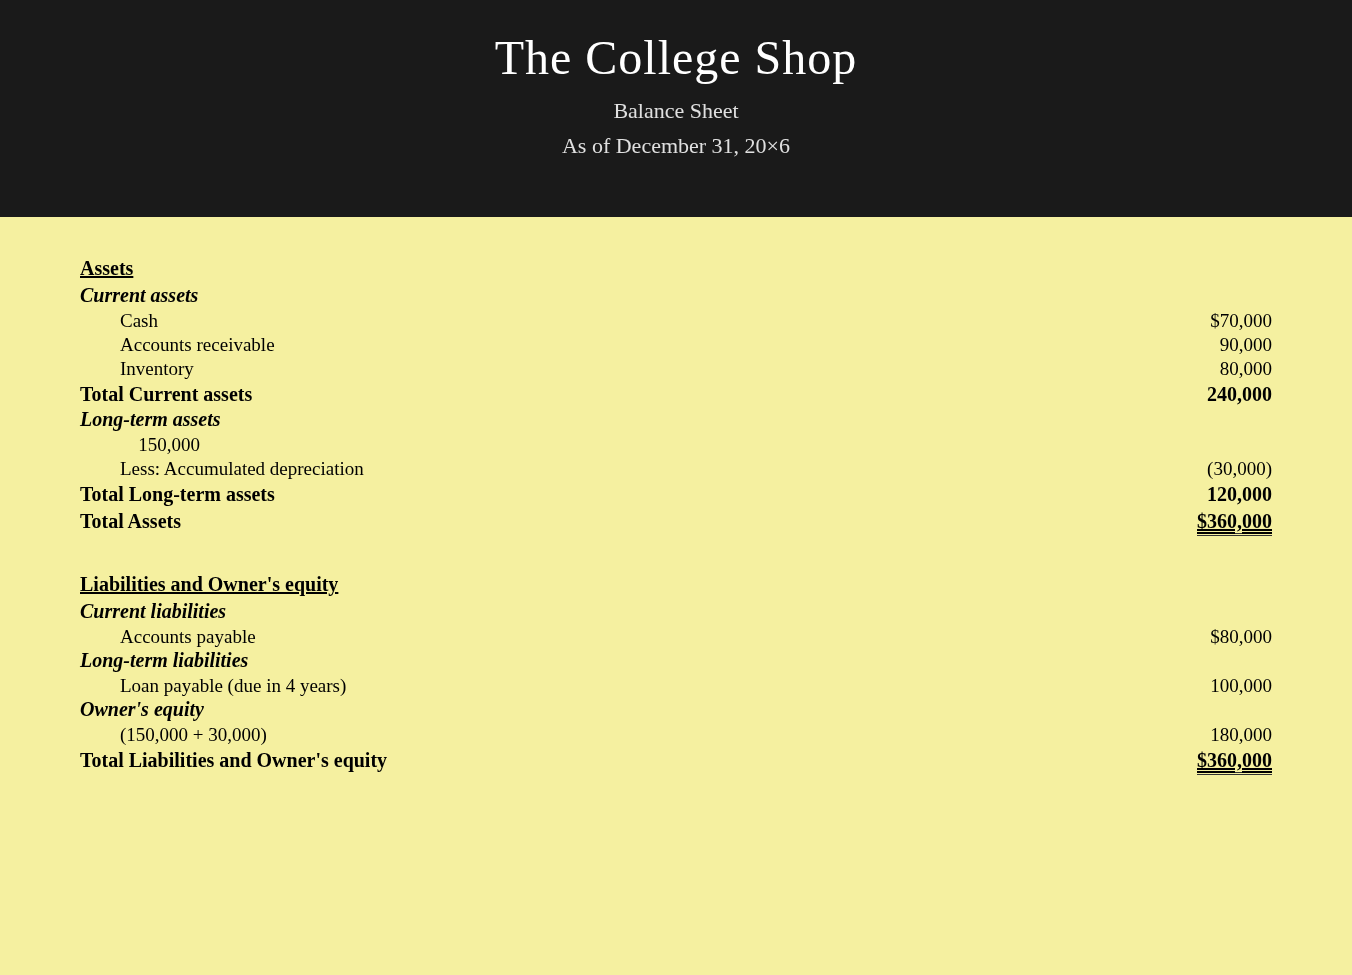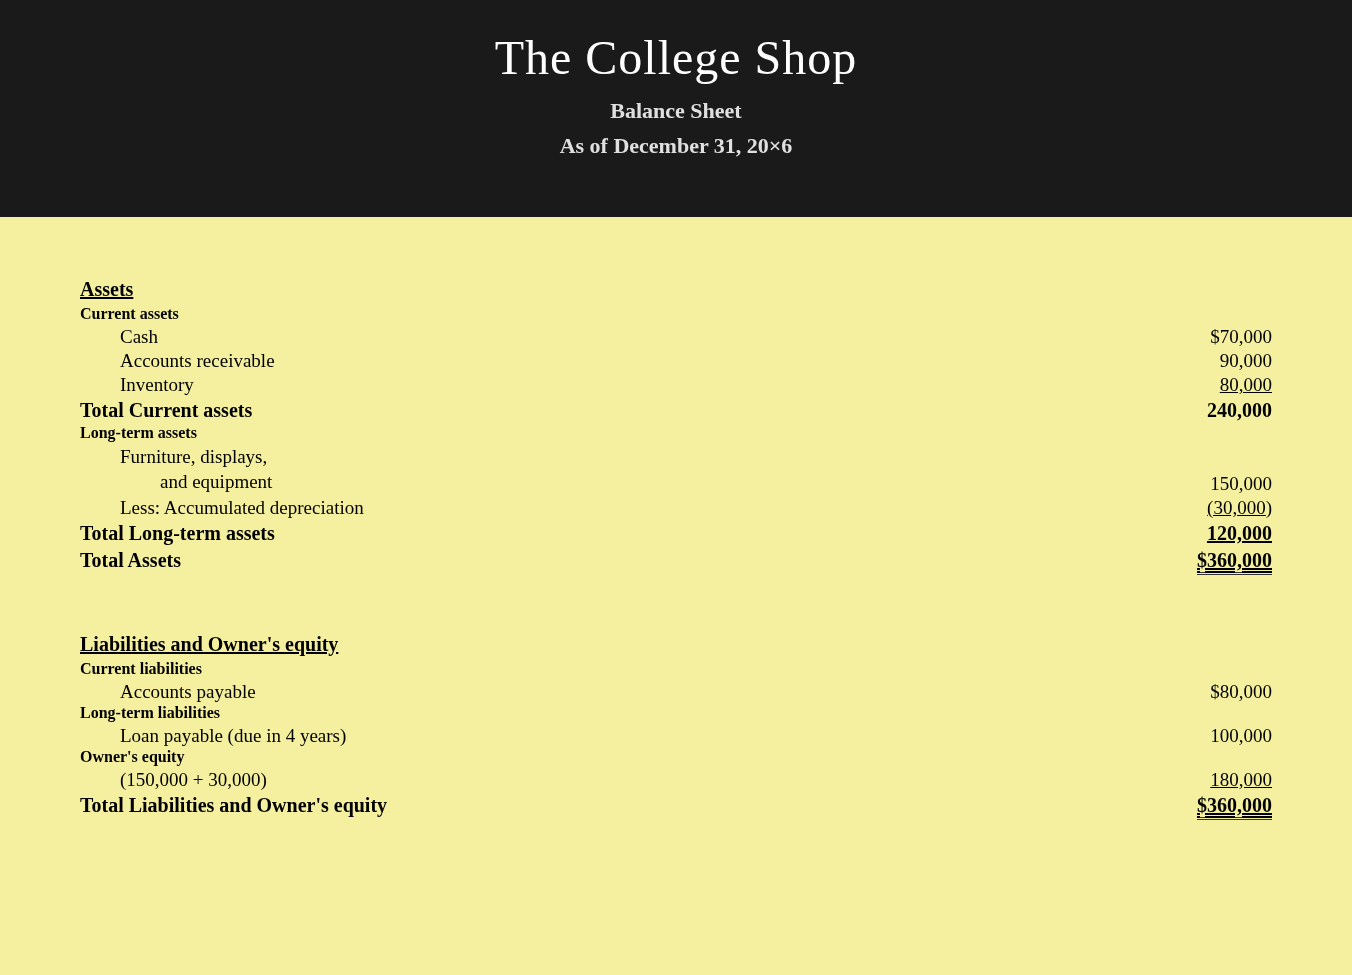--- a/index.html
+++ b/index.html
@@ -24,63 +24,62 @@
 
     .header-title {
       font-size: 48px;
       font-weight: normal;
       letter-spacing: 1px;
       margin-bottom: 8px;
     }
 
     .header-subtitle {
       font-size: 22px;
-      font-weight: bold;
+      font-weight: normal;
       line-height: 1.6;
       color: #e0e0e0;
     }
 
     .content {
       background-color: #f5f0a0;
       padding: 40px 80px 40px 80px;
     }
 
     .section-header {
       font-weight: bold;
       font-size: 20px;
       text-decoration: underline;
       margin-bottom: 4px;
-      margin-top: 21px;
     }
 
     .subsection-header {
       font-weight: bold;
-      font-size: 16px;
+      font-size: 20px;
       margin-bottom: 2px;
+      font-style: italic;
     }
 
     .line-item {
       display: flex;
       justify-content: space-between;
       align-items: center;
       font-size: 19px;
       padding: 1px 0;
     }
 
     .line-item .label {
       padding-left: 40px;
     }
 
     .line-item .value {
       min-width: 120px;
       text-align: right;
     }
 
     .value-underline {
-      text-decoration: underline;
     }
 
     .total-line {
       display: flex;
       justify-content: space-between;
       align-items: baseline;
       font-size: 20px;
       font-weight: bold;
       padding: 2px 0;
       gap: 36px;
@@ -141,24 +140,20 @@
   </div>
 
   <div class="total-line">
     <span>Total Current assets</span>
     <span>240,000</span>
   </div>
 
   <div class="subsection-header">Long-term assets</div>
 
   <div class="furniture-row">
-    <span class="furniture-label">
-      <span>Furniture, displays,</span><br>
-      <span style="padding-left:40px;">and equipment</span>
-    </span>
     <span class="furniture-value">150,000</span>
   </div>
 
   <div class="line-item">
     <span class="label">Less: Accumulated depreciation</span>
     <span class="value value-underline">(30,000)</span>
   </div>
 
   <div class="total-line">
     <span>Total Long-term assets</span>

